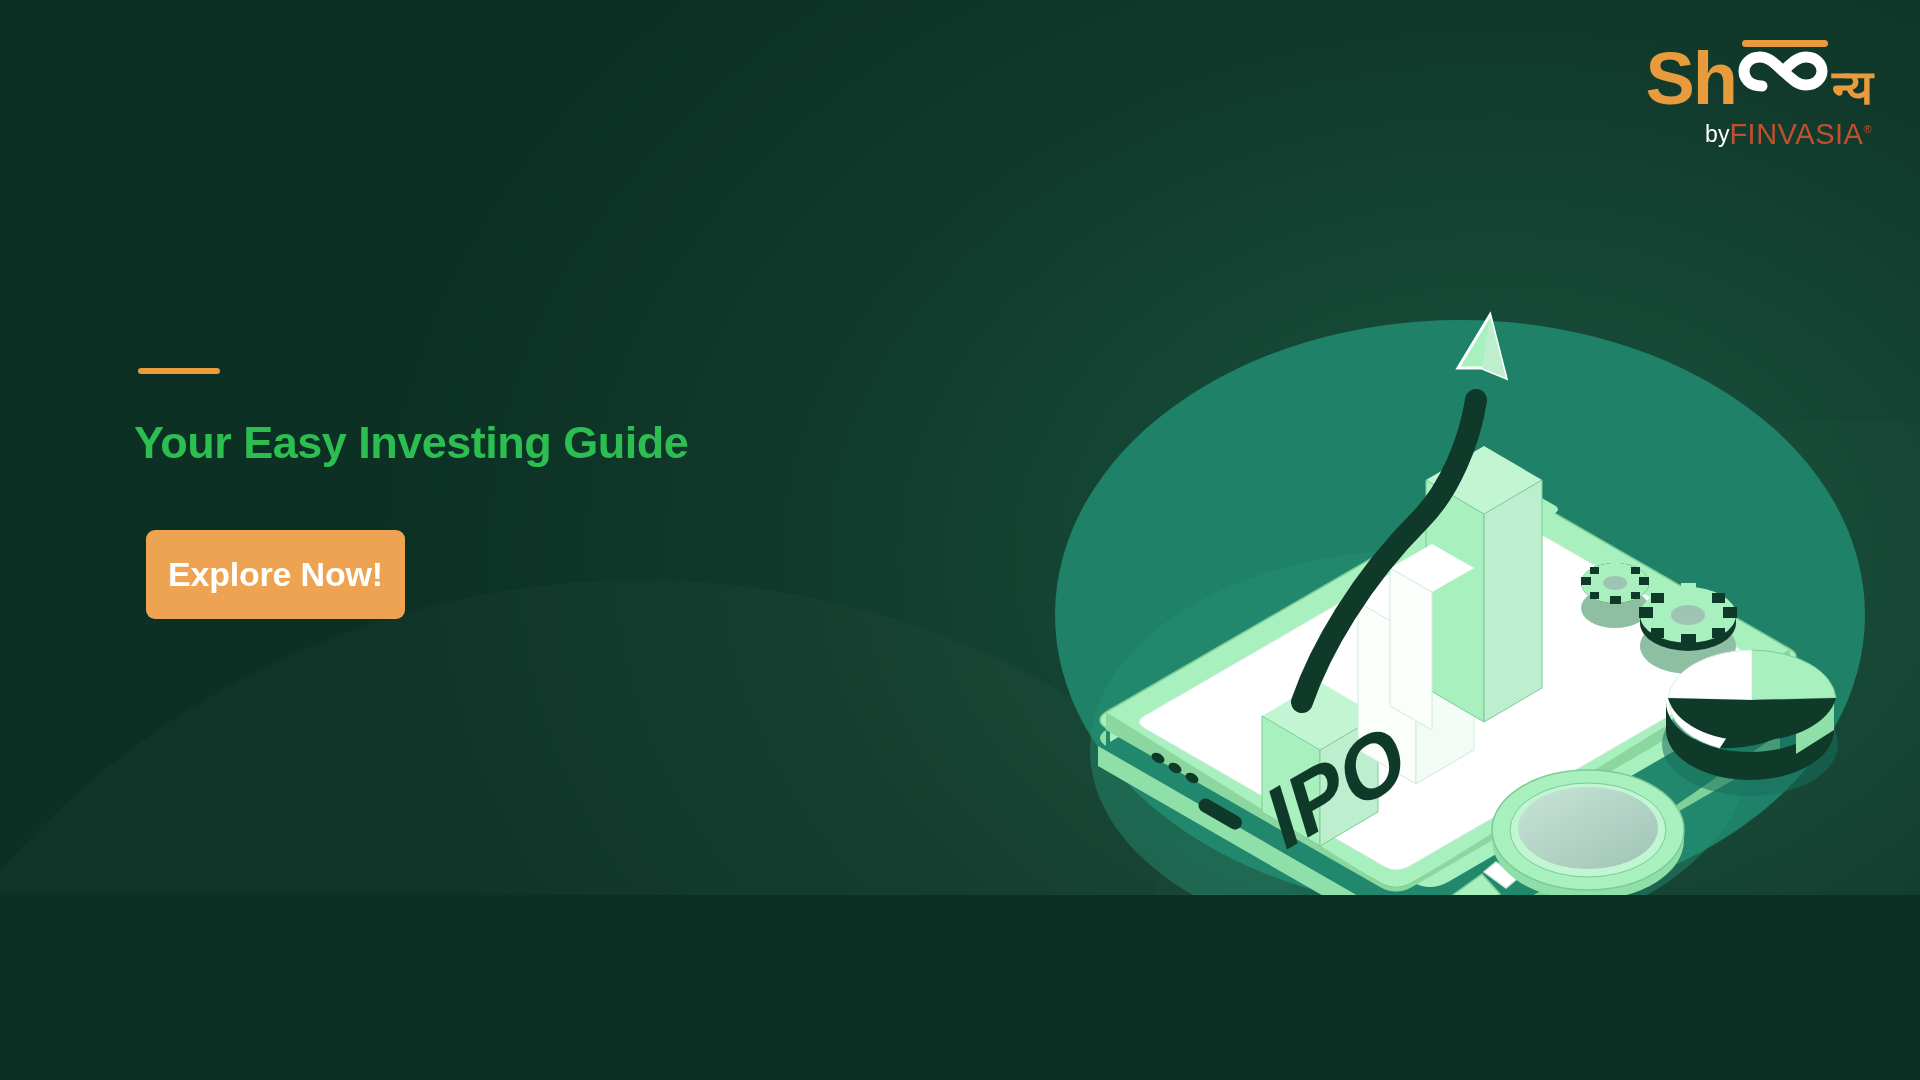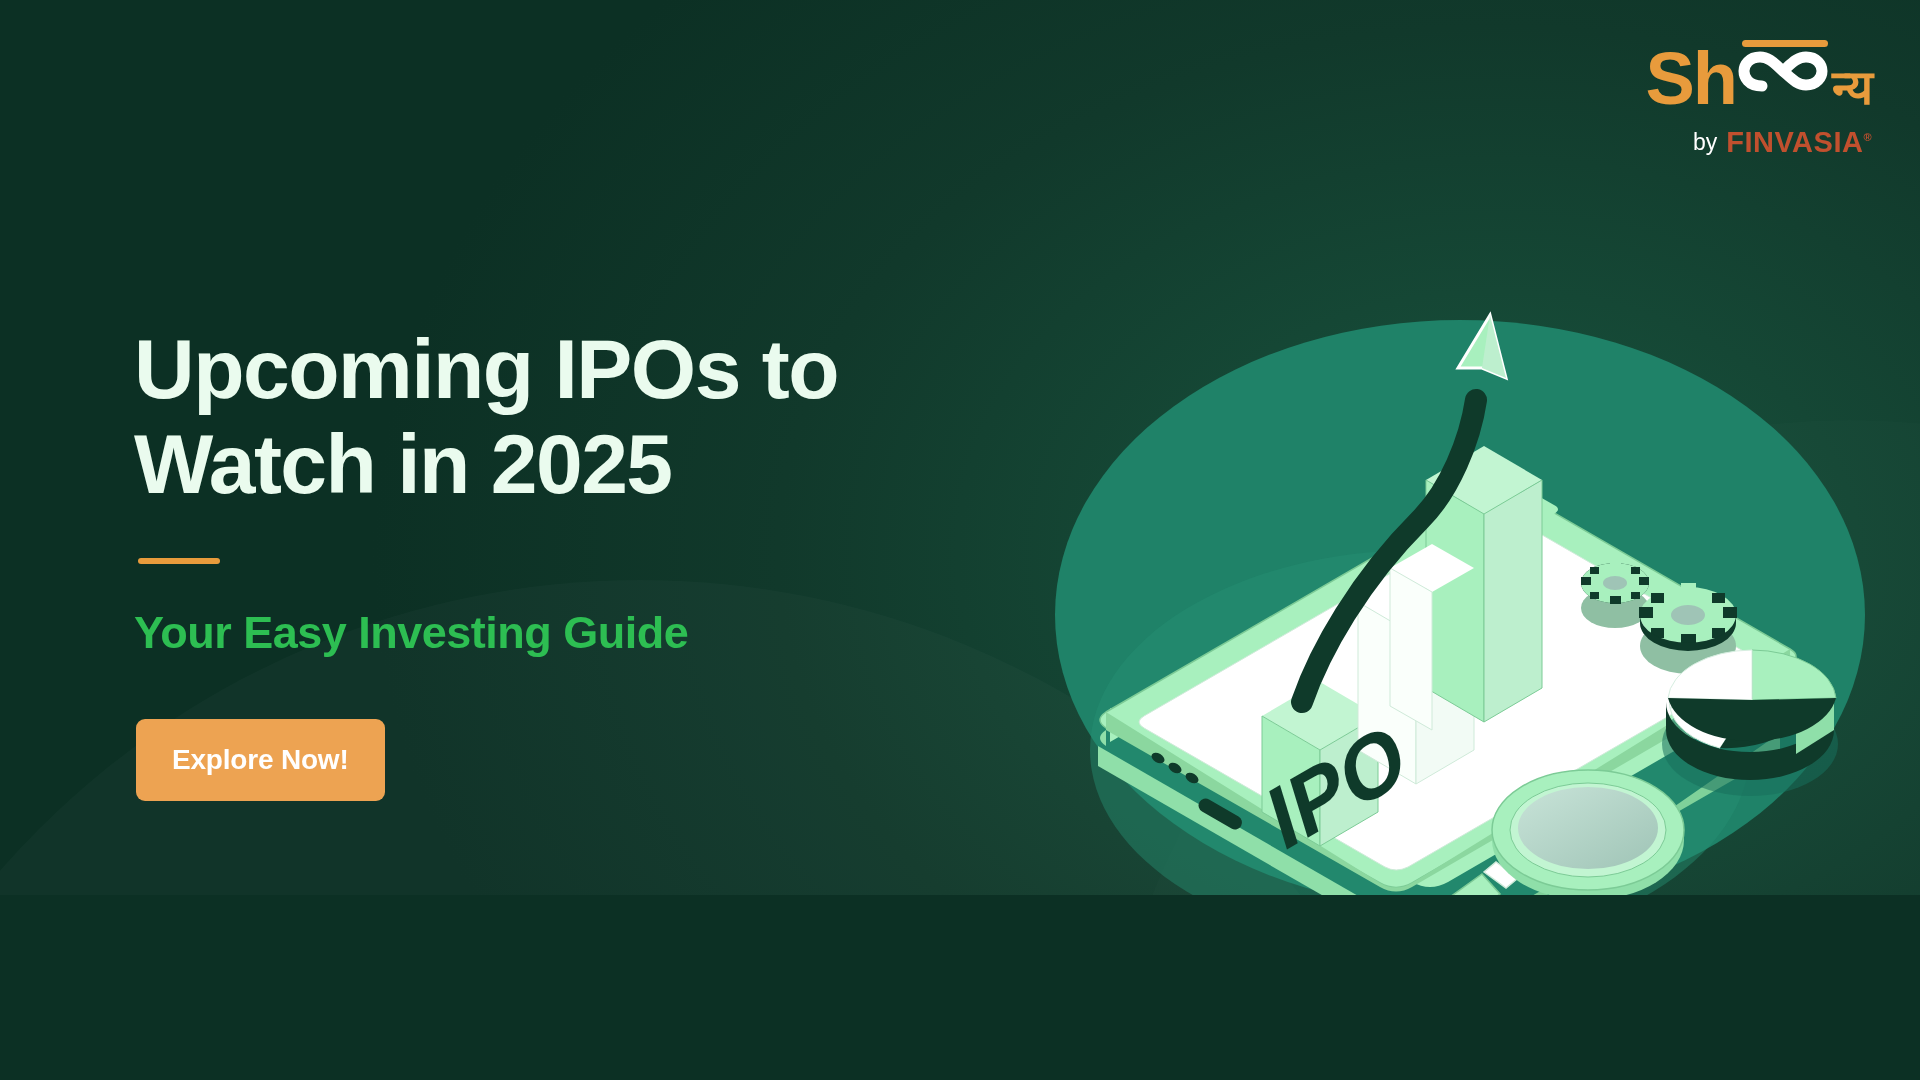--- a/index.html
+++ b/index.html
@@ -62,25 +62,25 @@
     width:96px; height:74px;
   }
   .logo-inf svg { position:absolute; left:0; top:8px; }
   .logo-nya {
     font-size:48px; font-weight:bold;
     color:#E89B3C; line-height:1;
     letter-spacing:-1px;
   }
   .logo-sub {
     display:flex; align-items:center; justify-content:flex-end;
-    gap:9px; margin-top:10px;
+    margin-top:2px;
   }
   .logo-by { color:#ffffff; font-size:23px; font-weight:normal; }
   .logo-fin {
-    color:#C1502E; font-size:29px; font-weight:bold;
+    color:#C1502E; font-size:29px; font-weight:normal;
     letter-spacing:0.5px; position:relative;
   }
   .logo-reg {
     font-size:11px; vertical-align:super; color:#C1502E;
   }
 
   
   #content {
     position:absolute;
     left:134px; top:322px;
@@ -102,25 +102,25 @@
   #subtitle {
     font-size:45px;
     font-weight:bold;
     color:#2DBE52;
     letter-spacing:-0.5px;
     line-height:1.1;
   }
   #cta {
     display:inline-block;
     margin-top:62px;
-    margin-left:2px;
-    padding:25px 36px;
+    margin-left:12px;
+    padding:25px 22px;
     background:#EDA352;
     color:#ffffff;
-    font-size:28px;
+    font-size:34px;
     font-weight:bold;
     border:none;
     border-radius:9px;
     cursor:pointer;
     letter-spacing:-0.2px;
     font-family:"Liberation Sans", sans-serif;
   }
 
   
   #illustration {
@@ -150,21 +150,20 @@
       </span>
       <span class="logo-nya">न्य</span>
     </div>
     <div class="logo-sub">
       <span class="logo-by">by</span>
       <span class="logo-fin"><span>FINVASIA</span><span class="logo-reg">®</span></span>
     </div>
   </div>
 
   <div id="content">
-    <h1 id="headline"><span>Upcoming IPOs to</span><br><span>Watch in 2025</span></h1>
     <div id="divider"></div>
     <div id="subtitle">Your Easy Investing Guide</div>
     <button id="cta">Explore Now!</button>
   </div>
 
   <div id="illustration">
     <svg width="880" height="720" viewBox="0 0 880 720" xmlns="http://www.w3.org/2000/svg">
       <defs>
         <linearGradient id="lensgrad" x1="0" y1="0" x2="1" y2="1">
           <stop offset="0%" stop-color="#C8E3D8"></stop>

